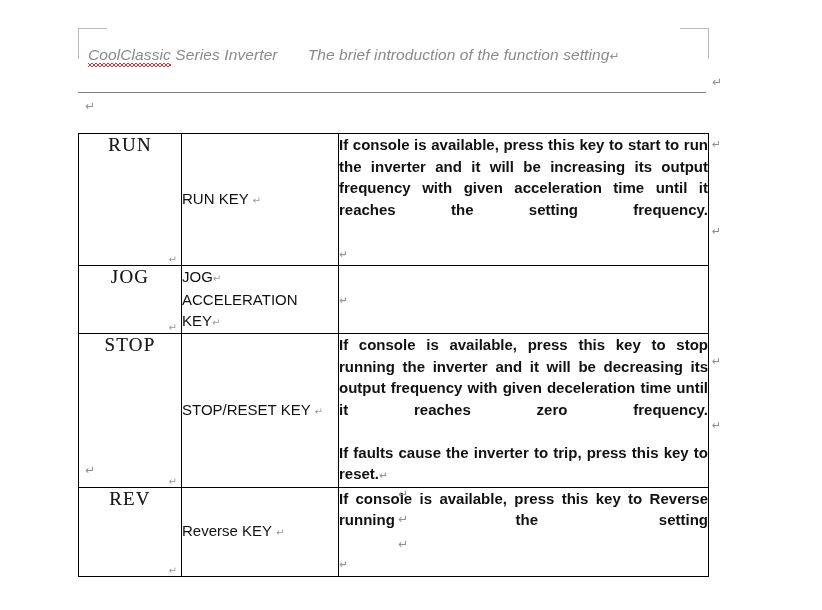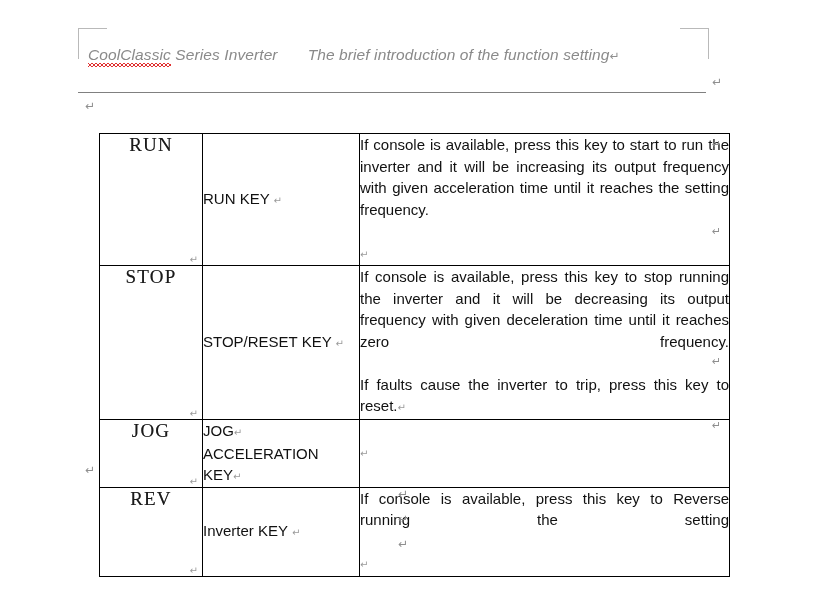--- a/index.html
+++ b/index.html
@@ -96,21 +96,20 @@
   }
 
   
   .key-table {
     position: absolute;
     left: 78px;
     top: 133px;
     width: 630px;
     border-collapse: collapse;
     table-layout: fixed;
-    margin-left: 21px;
   }
   .key-table td {
     border: 1px solid #000000;
     padding: 0;
     vertical-align: top;
     background: #ffffff;
   }
 
   .col-key    { width: 103px; }
   .col-name   { width: 157px; }
@@ -158,20 +157,21 @@
 
   
   .cell-desc {
     font-size: 15px;
     line-height: 21.5px;
     color: #111111;
     padding: 3px 6px 4px 7px;
     text-align: justify;
     text-justify: inter-word;
     vertical-align: top;
+    font-weight: bold;
   }
   .cell-desc p {
     margin: 0;
   }
   .cell-desc p.justify-all {
     text-align: justify;
   }
   .cell-desc p.justify-all::after {
     content: "";
     display: inline-block;
@@ -231,56 +231,56 @@
           <span>RUN KEY</span>
           <span class="pilcrow-sm">↵</span>
         </td>
         <td class="cell-desc">
           <p class="justify-all">If console is available, press this key to start to run the inverter and it will be increasing its output frequency with given acceleration time until it reaches the setting frequency.</p>
           <span class="pilcrow-sm">↵</span>
         </td>
       </tr>
 
       <tr>
+        <td class="cell-key" style="height:64px">
+          <span class="key-glyph">JOG</span>
+          <span class="cell-pilcrow pilcrow-sm">↵</span>
+        </td>
+        <td class="cell-name topleft">
+          <span>JOG</span><span class="pilcrow-sm">↵</span><br>
+          <span>ACCELERATION KEY</span><span class="pilcrow-sm">↵</span>
+        </td>
+        <td class="cell-desc mid">
+          <p></p>
+          <span class="pilcrow-sm">↵</span>
+        </td>
+      </tr>
+
+      <tr>
         <td class="cell-key" style="height:130px">
           <span class="key-glyph">STOP</span>
           <span class="cell-pilcrow pilcrow-sm">↵</span>
         </td>
         <td class="cell-name midleft">
           <span>STOP/RESET KEY</span>
           <span class="pilcrow-sm">↵</span>
         </td>
         <td class="cell-desc">
           <p class="justify-all">If console is available, press this key to stop running the inverter and it will be decreasing its output frequency with given deceleration time until it reaches zero frequency.</p>
           <p><span>If faults cause the inverter to trip, press this key to reset.</span><span class="pilcrow-sm">↵</span></p>
         </td>
       </tr>
 
       <tr>
-        <td class="cell-key" style="height:64px">
-          <span class="key-glyph">JOG</span>
-          <span class="cell-pilcrow pilcrow-sm">↵</span>
-        </td>
-        <td class="cell-name topleft">
-          <span>JOG</span><span class="pilcrow-sm">↵</span><br>
-          <span>ACCELERATION KEY</span><span class="pilcrow-sm">↵</span>
-        </td>
-        <td class="cell-desc mid">
-          <p></p>
-          <span class="pilcrow-sm">↵</span>
-        </td>
-      </tr>
-
-      <tr>
         <td class="cell-key" style="height:42px">
           <span class="key-glyph">REV</span>
           <span class="cell-pilcrow pilcrow-sm">↵</span>
         </td>
         <td class="cell-name midleft">
-          <span>Inverter KEY</span>
+          <span>Reverse KEY</span>
           <span class="pilcrow-sm">↵</span>
         </td>
         <td class="cell-desc">
           <p class="justify-all">If console is available, press this key to Reverse running the setting</p>
           <span class="pilcrow-sm">↵</span>
         </td>
       </tr>
     </tbody>
   </table>
 

